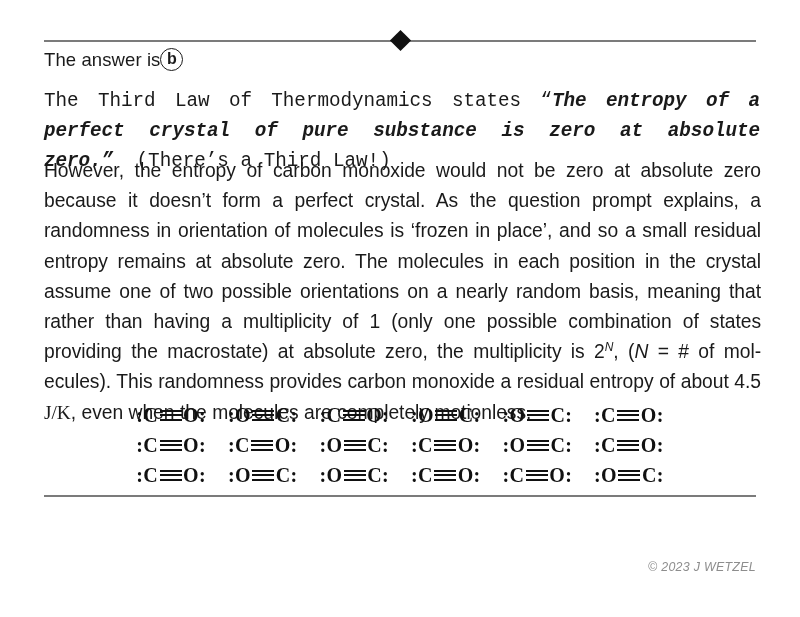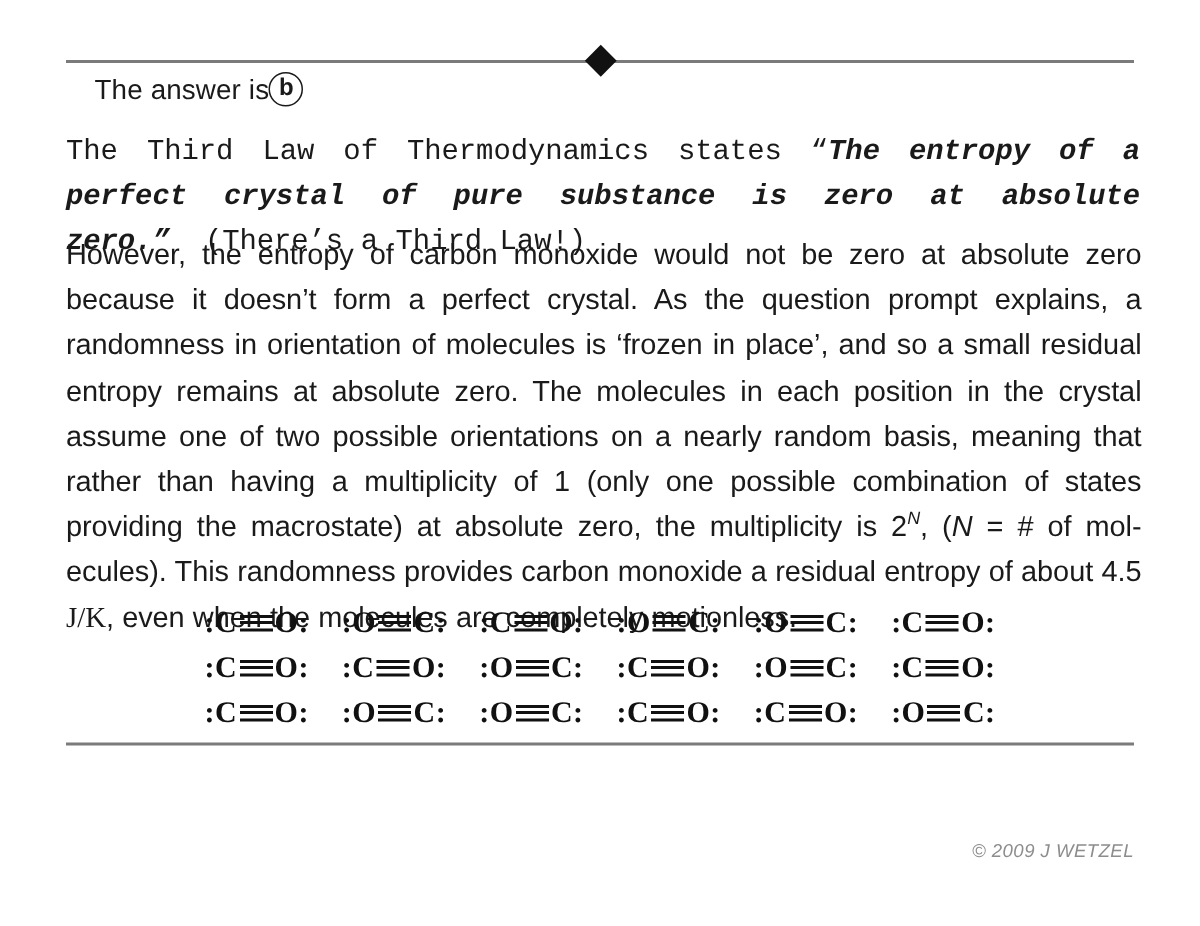--- a/index.html
+++ b/index.html
@@ -54,21 +54,21 @@
   
   .answer-line {
     position: absolute;
     left: 44px;
     top: 47px;
     font-size: 18.5px;
     line-height: 24px;
     white-space: nowrap;
     letter-spacing: 0.1px;
   }
-  .answer-line .ans-text { vertical-align: middle; margin-left: 19px; }
+  .answer-line .ans-text { vertical-align: middle; }
   .circle-letter {
     display: inline-block;
     width: 21px;
     height: 21px;
     line-height: 20px;
     border: 1.4px solid #1a1a1a;
     border-radius: 50%;
     text-align: center;
     font-weight: bold;
     font-size: 16px;
@@ -376,15 +376,15 @@
           </span>
           <span class="atom">C</span>
           <span class="atom">:</span>
         </span>
       </div>
   </div>
 
   <div class="bottom-rule"></div>
 
 
-  <div class="copyright">© 2009 J WETZEL</div>
+  <div class="copyright">© 2023 J WETZEL</div>
 
 </div>
 
 </body></html>

